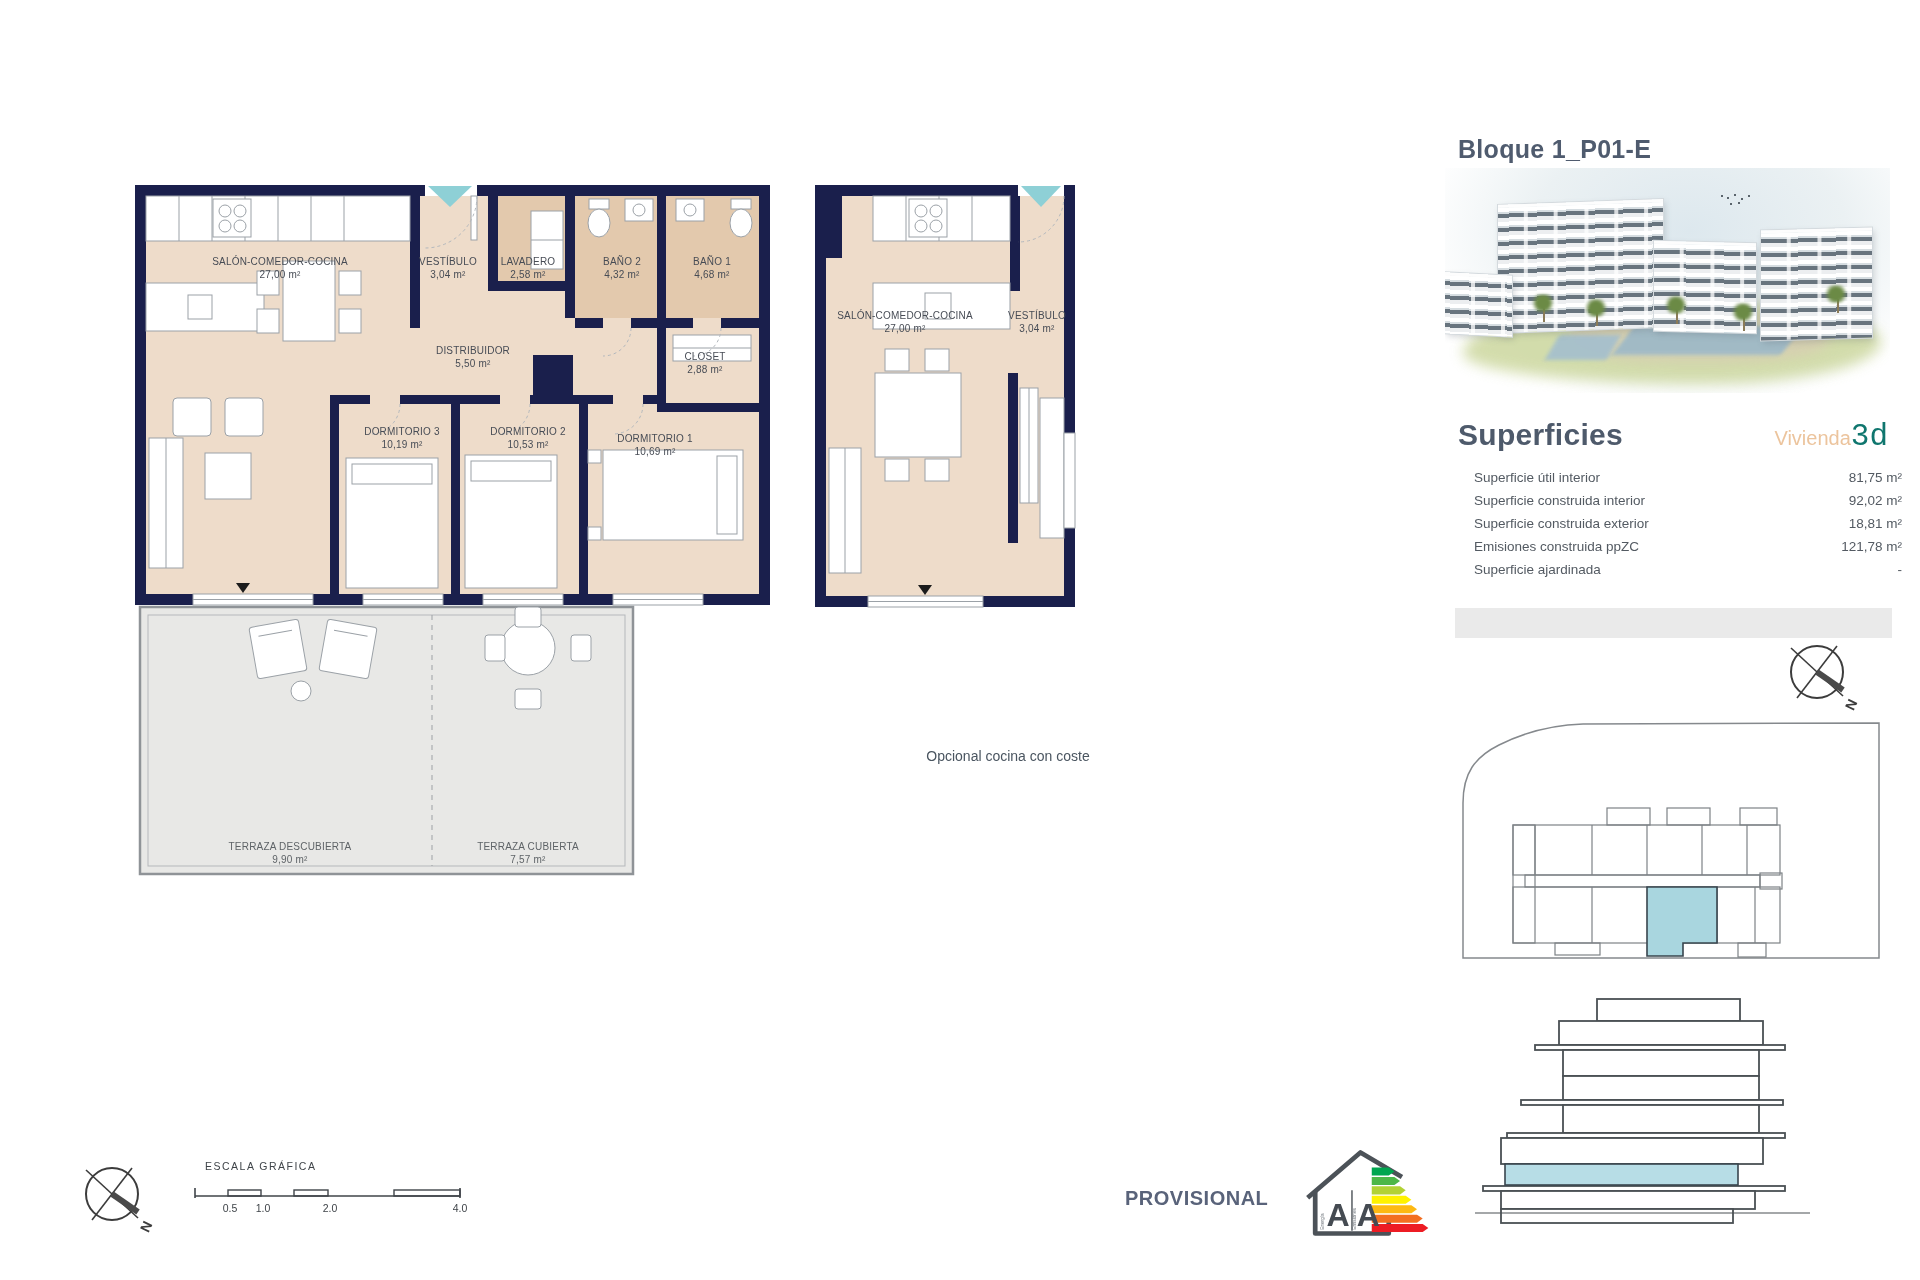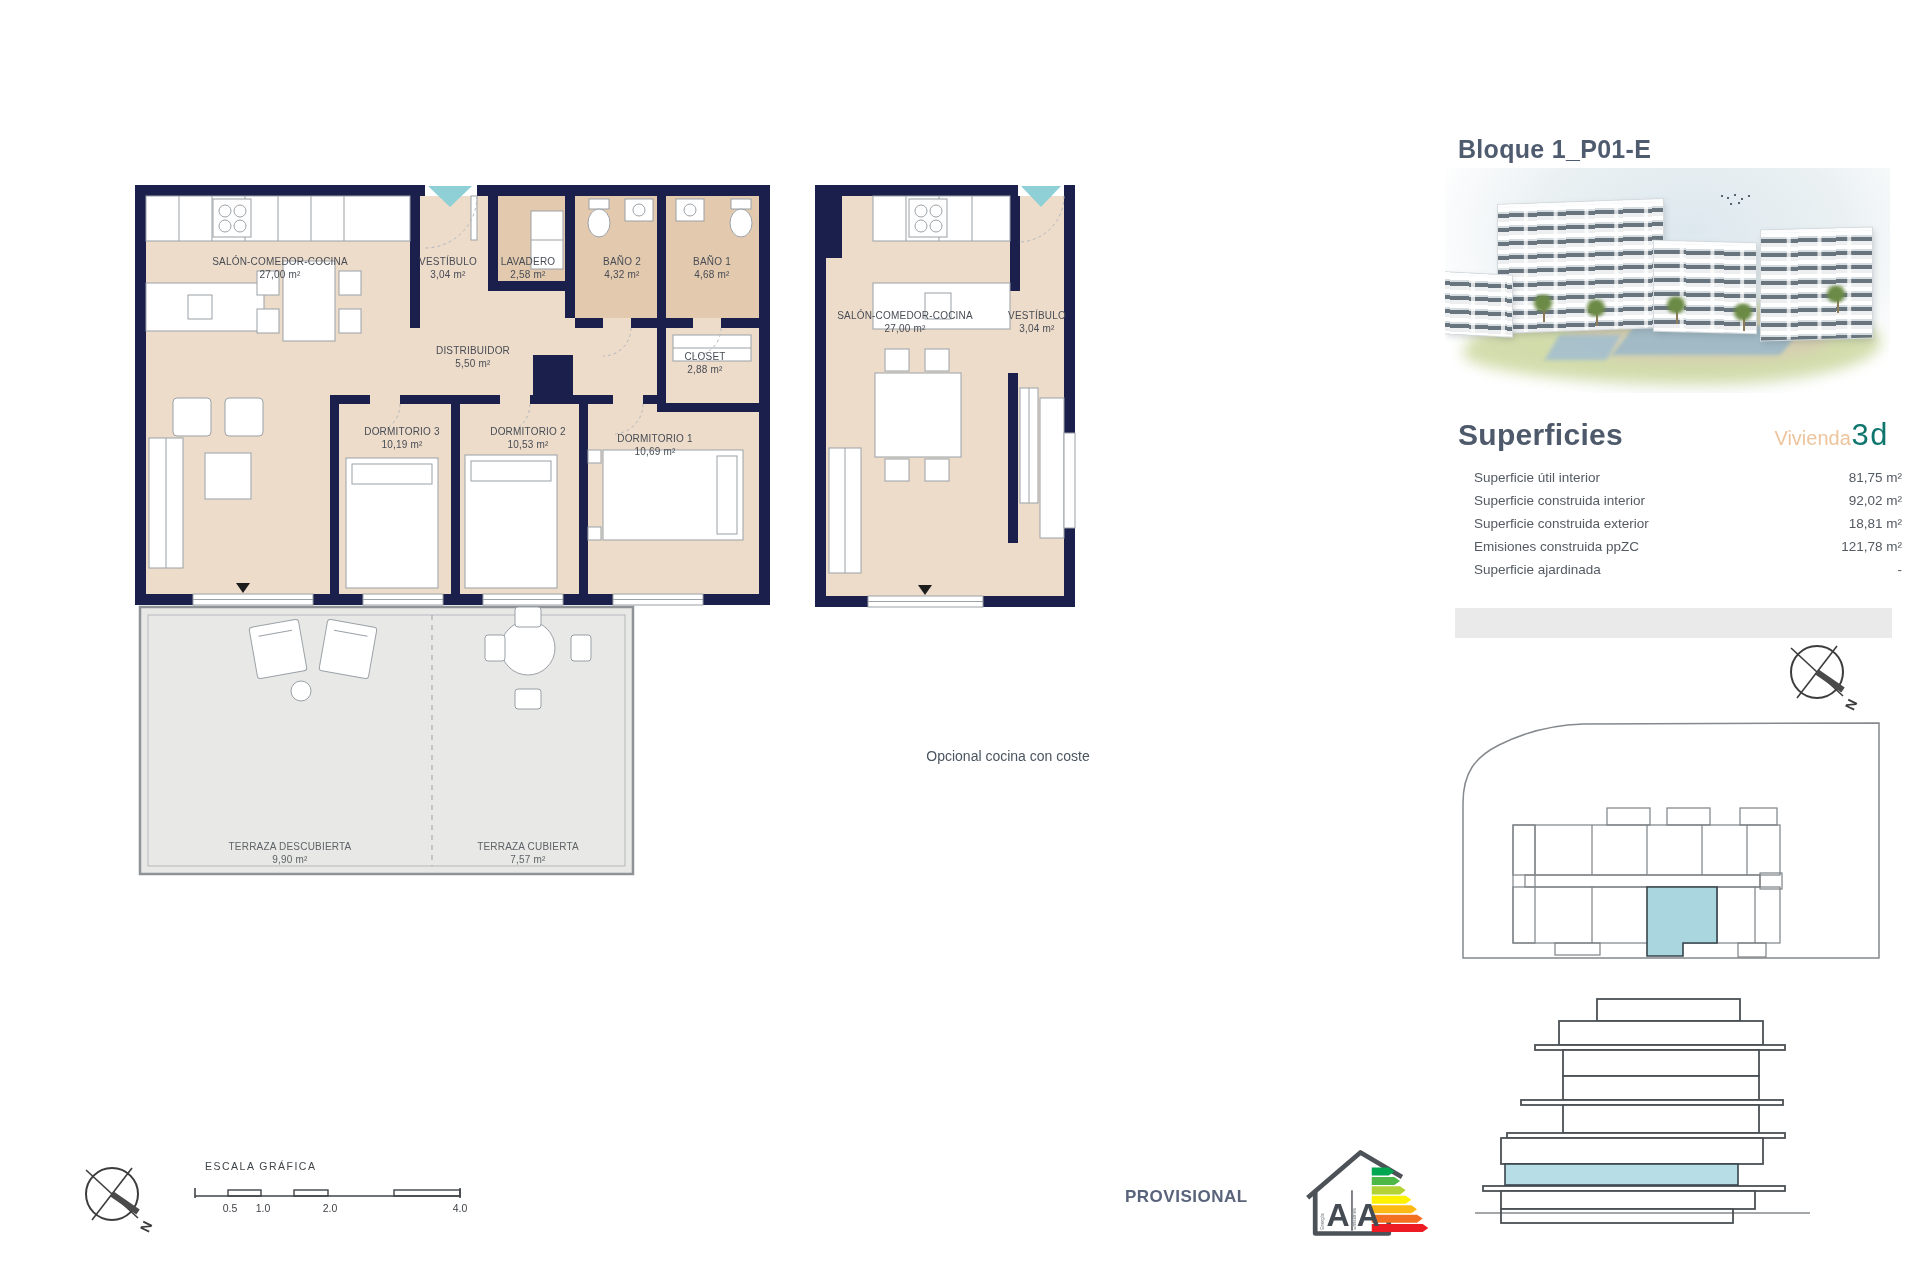--- a/index.html
+++ b/index.html
@@ -51,21 +51,21 @@
   .b1 { left:12%; top:15%; width:37%; height:57%; transform:skewY(-2deg); }
   .b2 { left:47%; top:33%; width:23%; height:40%; transform:skewY(1.5deg); }
   .b3 { left:71%; top:27%; width:25%; height:49%; transform:skewY(-1.5deg); }
   .b4 { left:0%;  top:47%; width:15%; height:27%; transform:skewY(3deg); }
   .palm { position:absolute; width:26px; height:18px; background:radial-gradient(circle, #6b8a45 0 40%, rgba(107,138,69,0) 72%); filter:blur(1px); }
   .trunk { position:absolute; width:2px; height:14px; background:#8b7b58; }
   .birds { position:absolute; left:62%; top:12%; width:2px; height:2px; background:#5a646c;
     box-shadow:6px 2px 0 #5a646c, 13px -1px 0 #5a646c, 20px 3px 0 #5a646c, 27px 0 0 #5a646c, 9px 8px 0 #5a646c, 17px 7px 0 #5a646c; }
 
   
-  .provisional { position:absolute; left:1125px; top:1187px; font-size:17px; font-weight:bold; color:#59637a; letter-spacing:.5px; }
+  .provisional { position:absolute; left:1125px; top:1187px; font-size:20px; font-weight:bold; color:#59637a; letter-spacing:.5px; }
   .escala-label { position:absolute; left:205px; top:1160px; font-size:10.5px; color:#3f4449; letter-spacing:1.5px; }
 </style>
 </head>
 <body>
 
 <div class="page">
 
   <svg class="abs" style="left:133px;top:183px" width="640" height="700" viewBox="0 0 640 700">
 
     <g>

